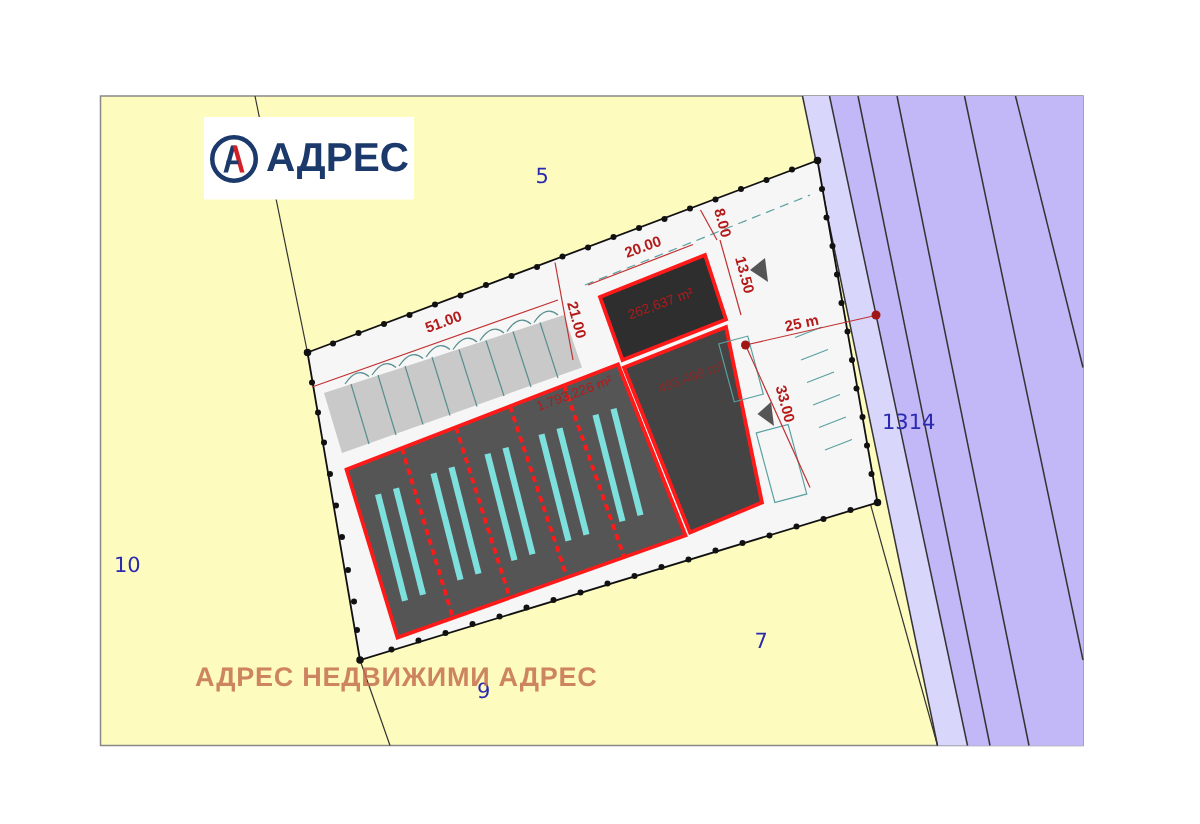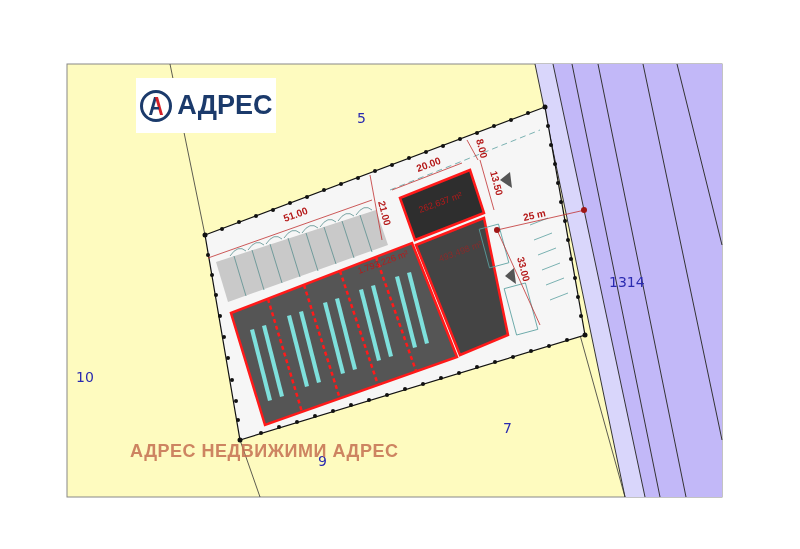--- a/index.html
+++ b/index.html
@@ -197,15 +197,15 @@
     <polygon points="16,8 19,8 24,26 21,26" fill="#d32027"></polygon>
     <rect x="12" y="18" width="8" height="2.5" fill="#1b3a6b"></rect>
   </svg>
   <span class="logo-text">АДРЕС</span>
 </div>
 
 <span class="parcel-label" style="left:357px;top:110px;">5</span>
 <span class="parcel-label" style="left:76px;top:369px;">10</span>
 <span class="parcel-label" style="left:503px;top:420px;">7</span>
 <span class="parcel-label" style="left:318px;top:453px;">9</span>
-<span class="parcel-label" style="left:588px;top:274px;margin-left:21px;">1314</span>
+<span class="parcel-label" style="left:588px;top:274px;">1314</span>
 
 <div class="watermark">АДРЕС НЕДВИЖИМИ АДРЕС</div>
 
 </body></html>

